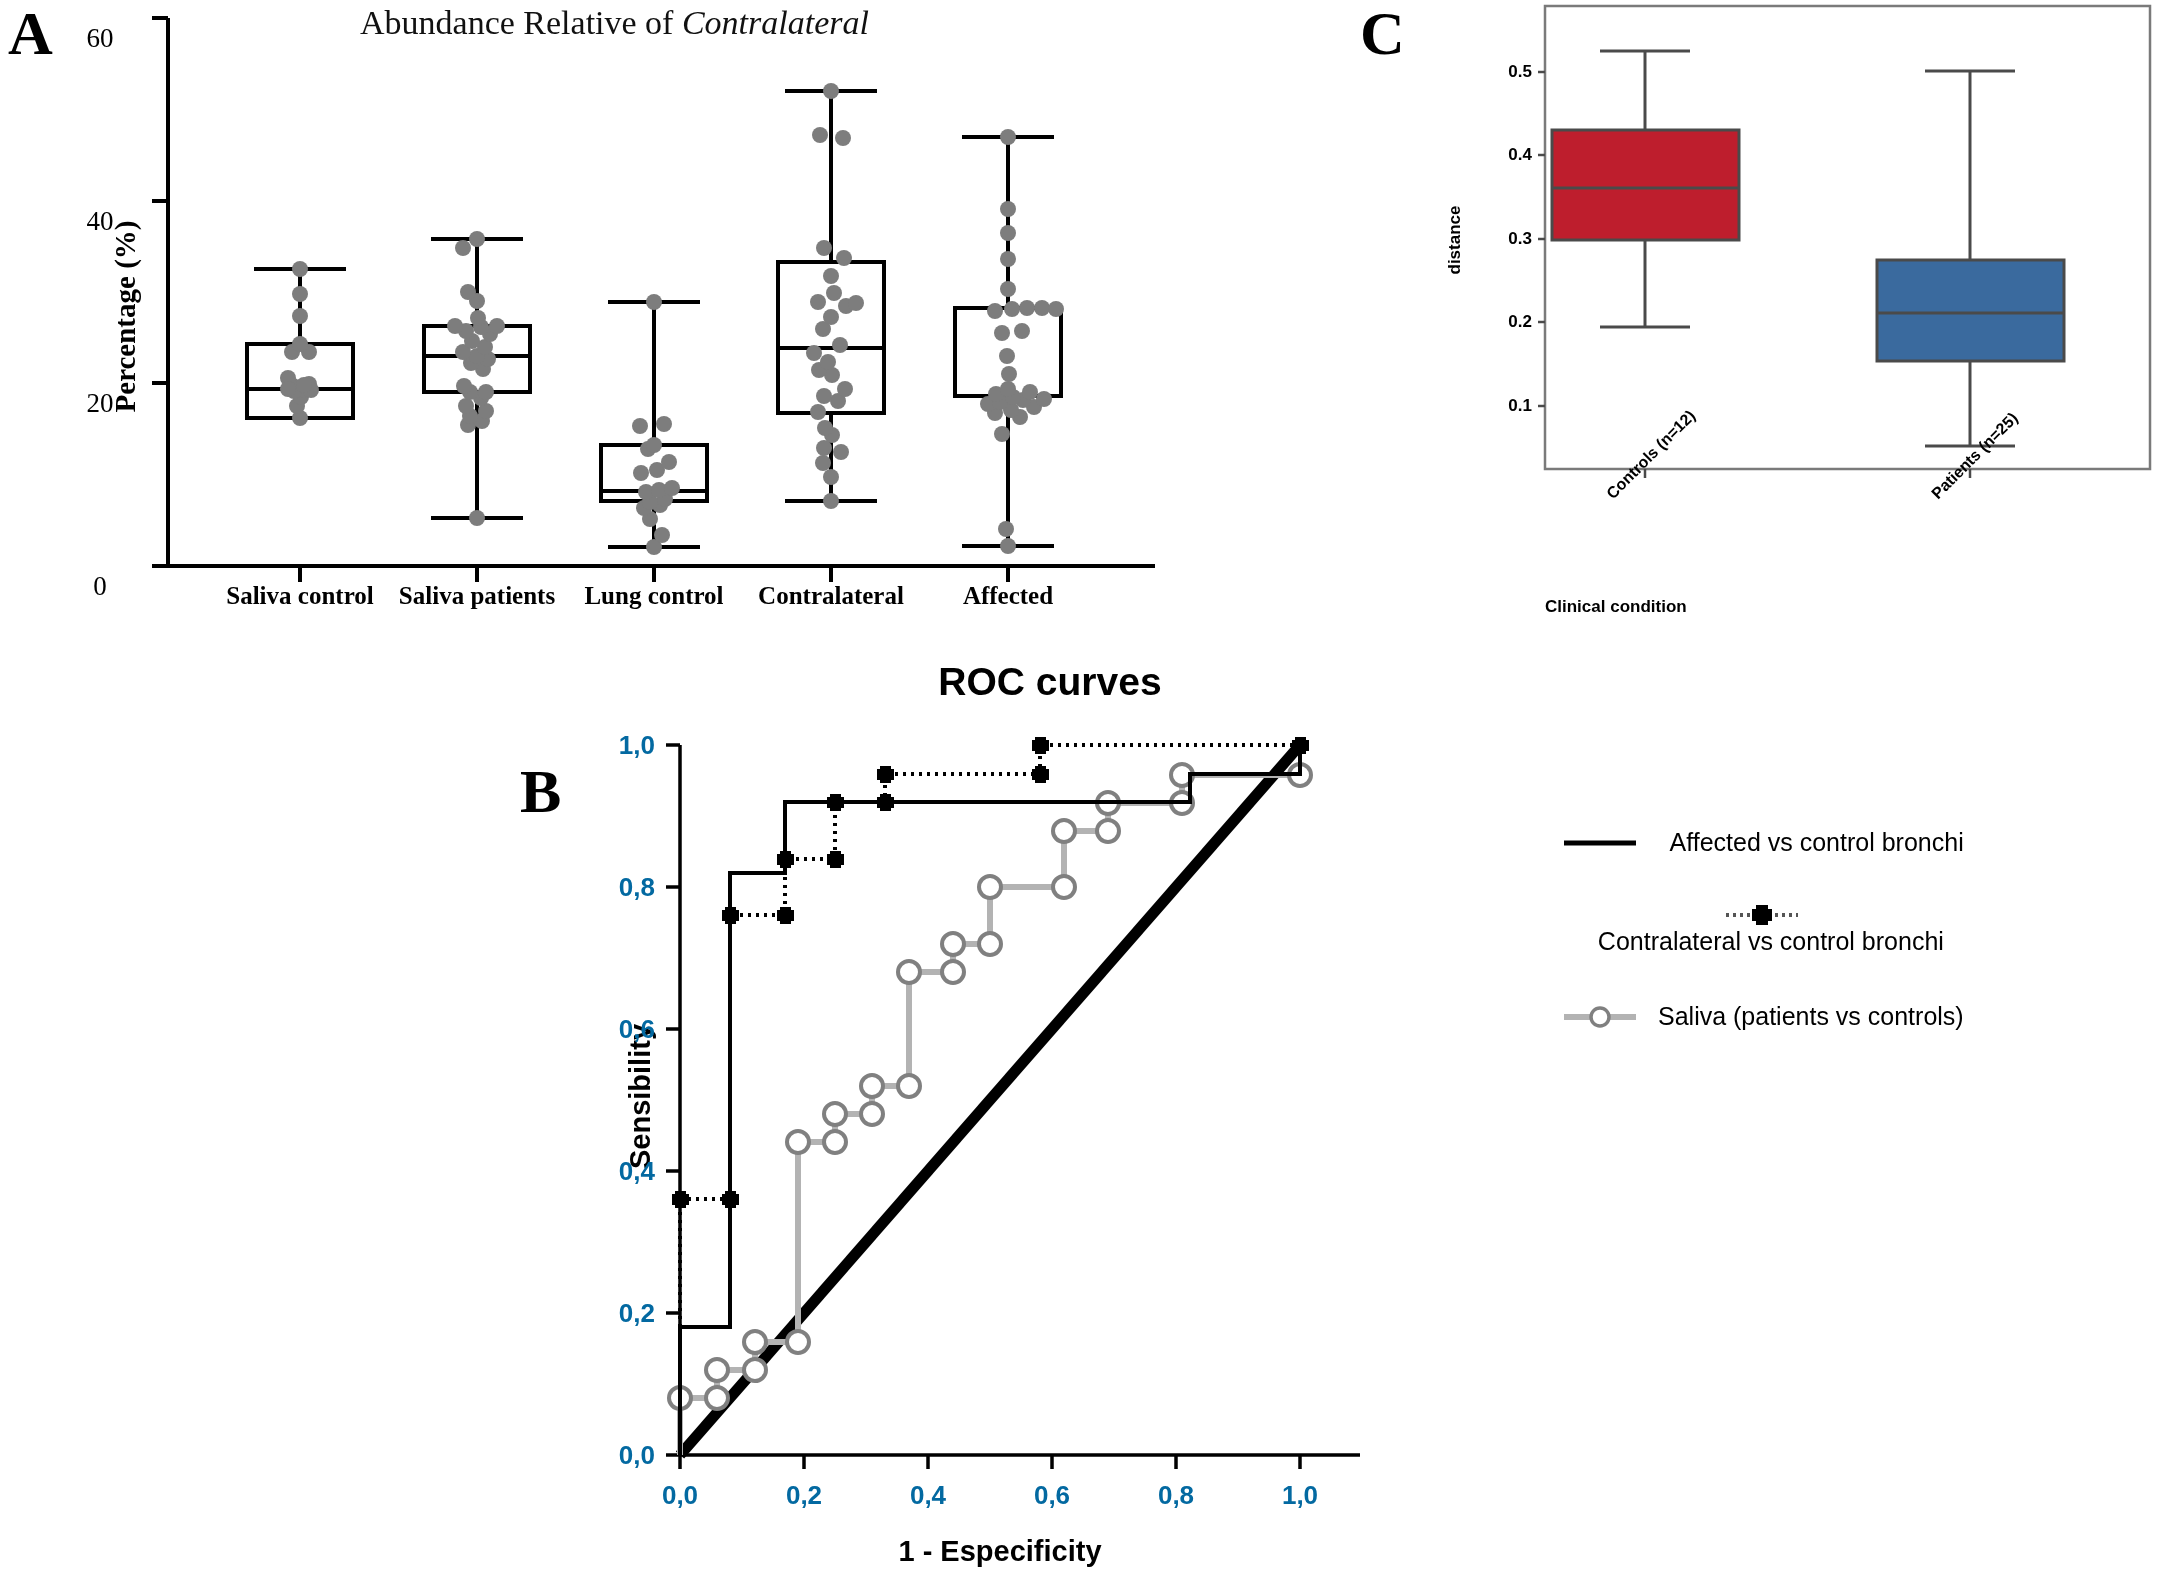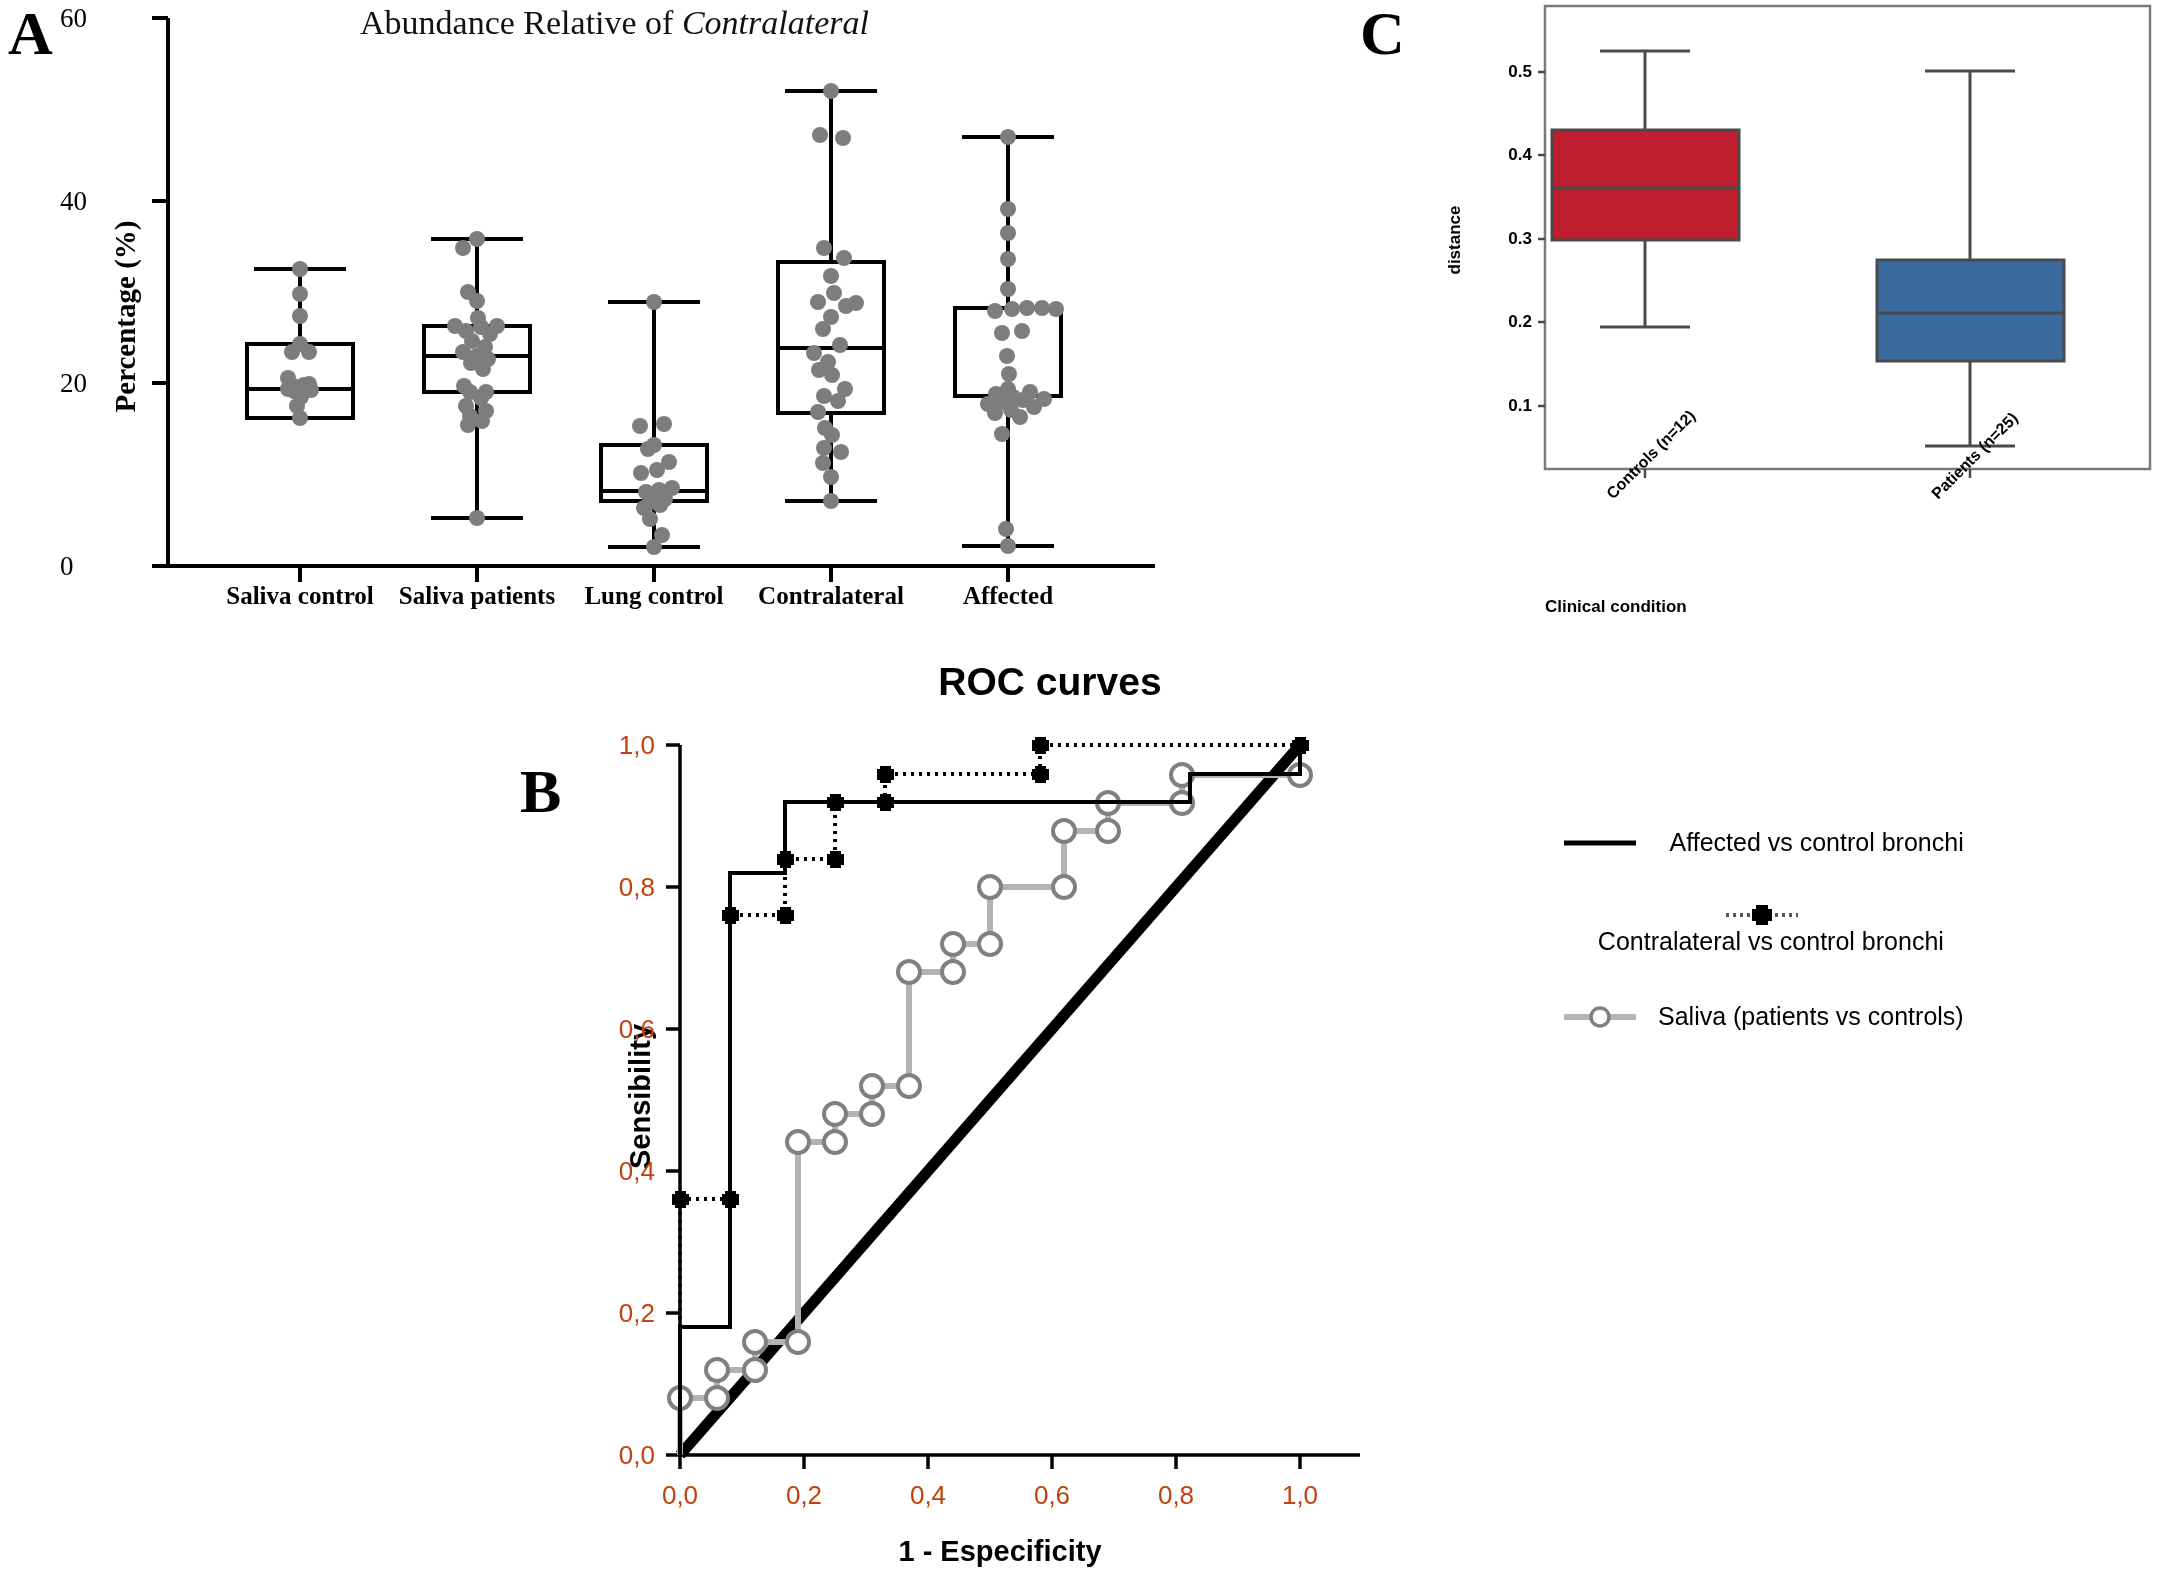--- a/index.html
+++ b/index.html
@@ -3,25 +3,25 @@
 <meta charset="utf-8">
 <style>
   html,body{margin:0;padding:0;background:#ffffff;}
   body{width:2175px;height:1596px;position:relative;
        font-family:"Liberation Sans",sans-serif;overflow:hidden;}
   .abs{position:absolute;}
   .panel-letter{font-family:"Liberation Serif",serif;font-weight:700;color:#000;line-height:1;}
   .ttl-a{font-family:"Liberation Serif",serif;font-size:34px;color:#111;white-space:nowrap;}
   .ttl-a i{font-style:italic;}
   .axlabel{font-family:"Liberation Serif",serif;font-weight:700;color:#000;}
-  .tick-a{font-family:"Liberation Serif",serif;font-size:27px;color:#000;text-align:left;}
+  .tick-a{font-family:"Liberation Serif",serif;font-size:27px;color:#000;text-align:center;margin-top:20px;}
   .cat-a{font-family:"Liberation Serif",serif;font-weight:700;font-size:25px;color:#000;
          text-align:center;white-space:nowrap;}
   .roc-title{font-weight:700;font-size:39px;color:#000;white-space:nowrap;}
-  .roc-tick{font-weight:400;font-size:26px;color:#c2410c;white-space:nowrap;}
+  .roc-tick{font-weight:700;font-size:26px;color:#0369a1;white-space:nowrap;}
   .roc-axis-title{font-weight:700;font-size:29px;color:#000;white-space:nowrap;}
   .leg-title{font-weight:700;font-size:28px;color:#000;white-space:nowrap;}
   .leg-txt{font-size:25px;color:#000;white-space:nowrap;}
   .c-tick{font-weight:700;font-size:17px;color:#000;text-align:right;white-space:nowrap;}
   .c-cat{font-weight:700;font-size:16px;color:#000;white-space:nowrap;
          transform:rotate(-45deg);transform-origin:left top;}
   .c-ax{font-weight:700;font-size:17px;color:#000;white-space:nowrap;}
   .vert{transform:rotate(-90deg);transform-origin:center center;}
 </style>
 </head>

